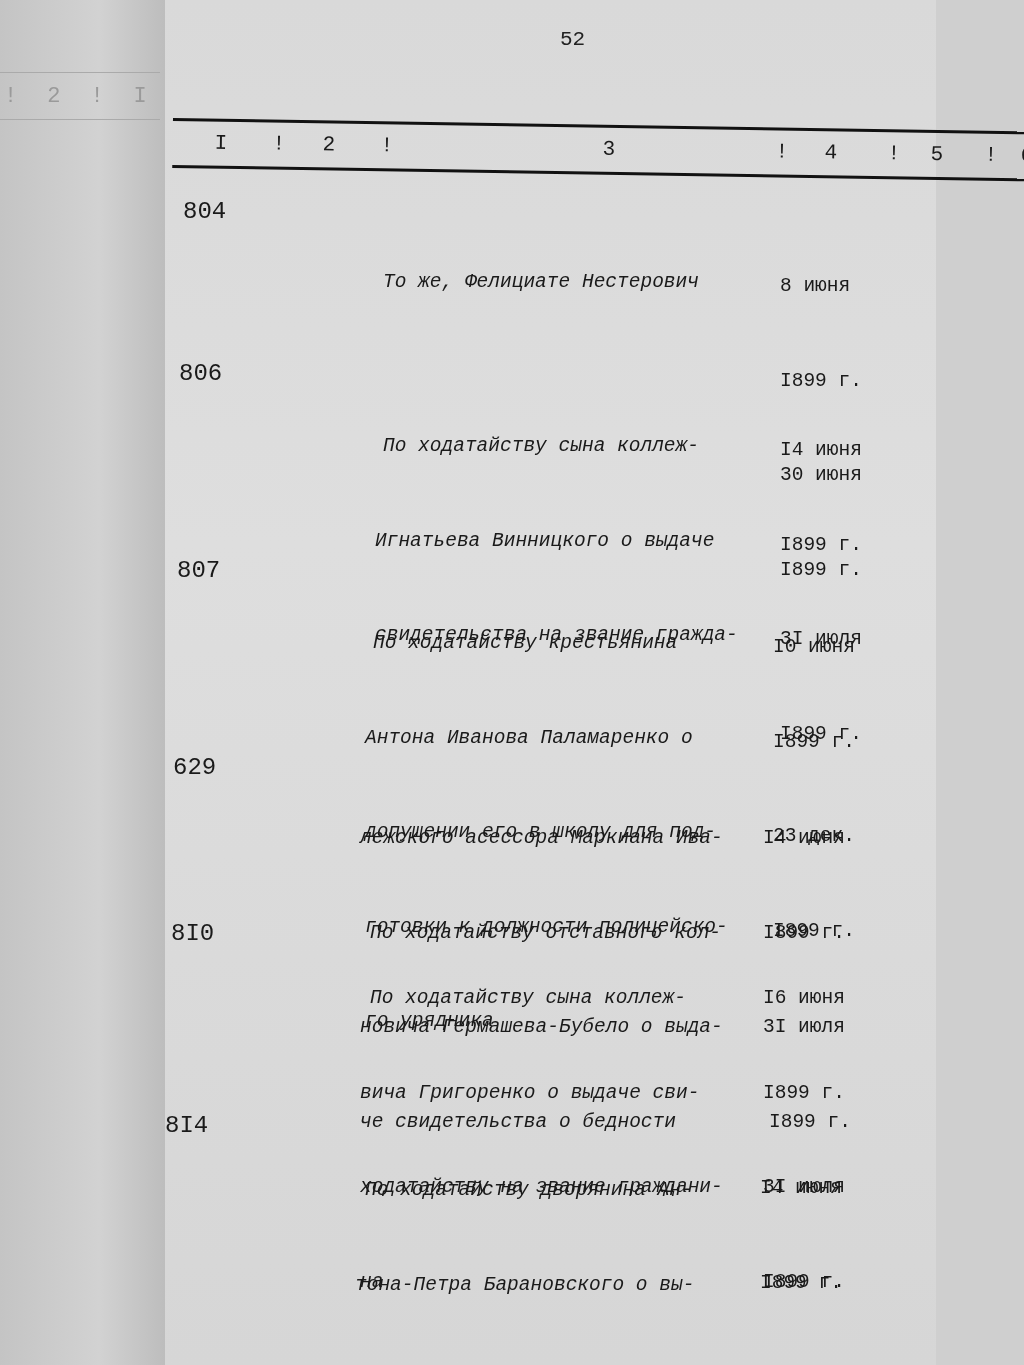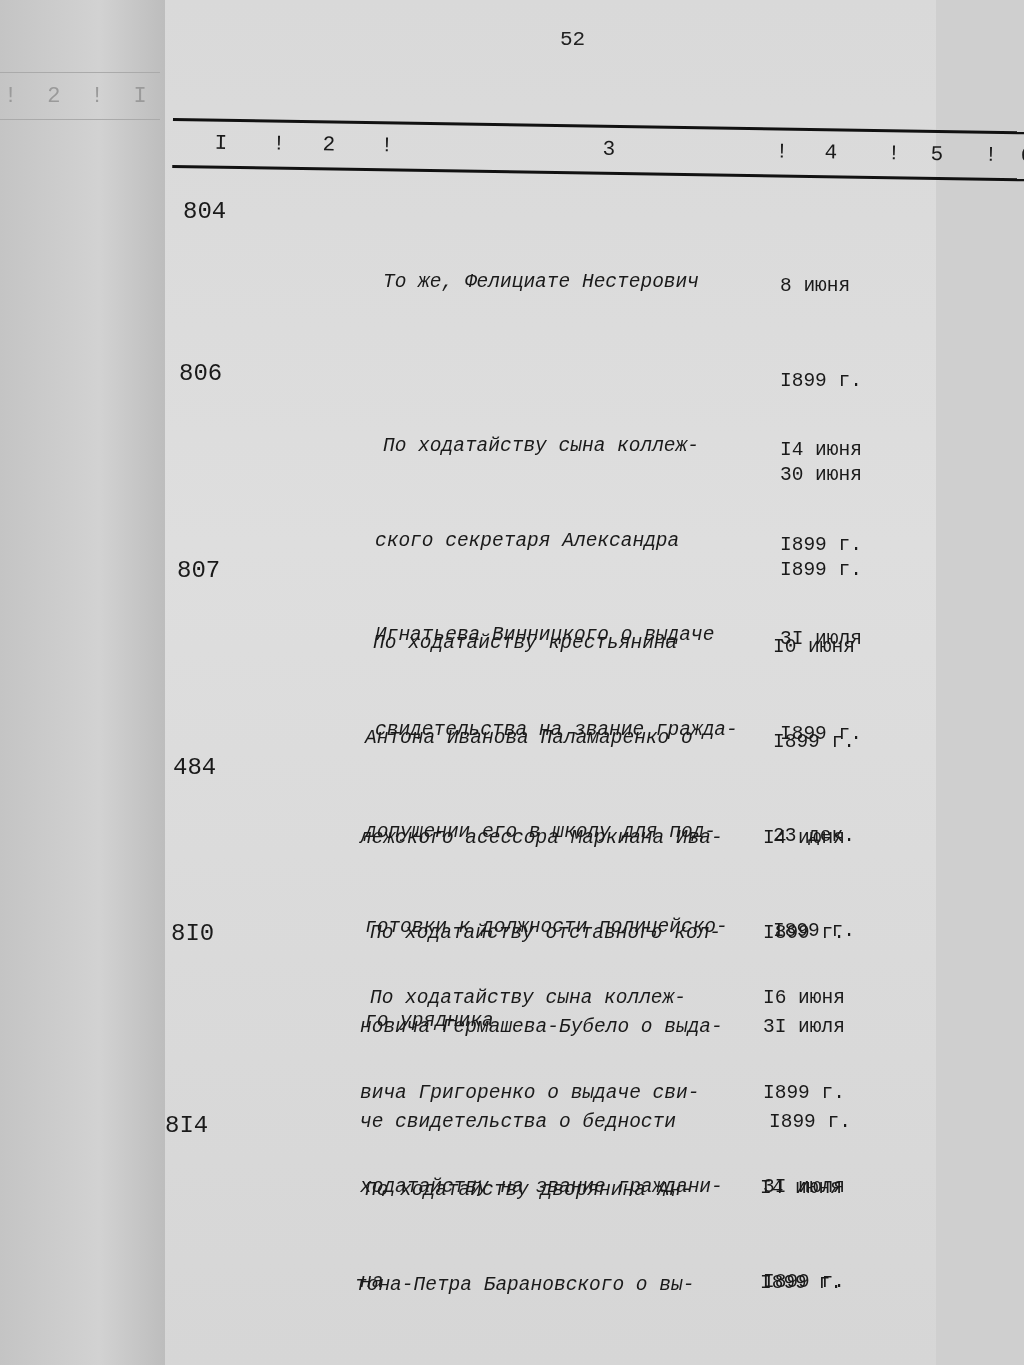--- a/index.html
+++ b/index.html
@@ -141,21 +141,20 @@
       <span class="line">I899 г.</span>
       <span class="line">30 июня</span>
       <span class="line">I899 г.</span>
     </div>
   </div>
 
   <div class="entry" style="top:358px">
     <div class="entry-num" style="left:14px">806</div>
     <div class="entry-desc" style="left:210px; top:10px">
       <span class="line" style="padding-left:8px">По ходатайству сына коллеж-</span>
-      <span class="line">ского секретаря Александра</span>
       <span class="line">Игнатьева Винницкого о выдаче</span>
       <span class="line">свидетельства на звание гражда-</span>
     </div>
     <div class="entry-dates" style="left:615px; top:14px">
       <span class="line">I4 июня</span>
       <span class="line">I899 г.</span>
       <span class="line">3I июля</span>
       <span class="line">I899 г.</span>
     </div>
   </div>
@@ -171,21 +170,21 @@
     </div>
     <div class="entry-dates" style="left:608px; top:14px">
       <span class="line">I0 июня</span>
       <span class="line">I899 г.</span>
       <span class="line">23 дек.</span>
       <span class="line">I899 г.</span>
     </div>
   </div>
 
   <div class="entry" style="top:752px">
-    <div class="entry-num" style="left:8px">484</div>
+    <div class="entry-num" style="left:8px">629</div>
     <div class="entry-desc" style="left:195px; top:8px">
       <span class="line">лежского асессора Маркиана Ива-</span>
       <span class="line" style="padding-left:10px">По ходатайству отставного кол-</span>
       <span class="line">новича Гермашева-Бубело о выда-</span>
       <span class="line">че свидетельства о бедности</span>
     </div>
     <div class="entry-dates" style="left:598px; top:8px">
       <span class="line">I4 июня</span>
       <span class="line">I899 г.</span>
       <span class="line">3I июля</span>

